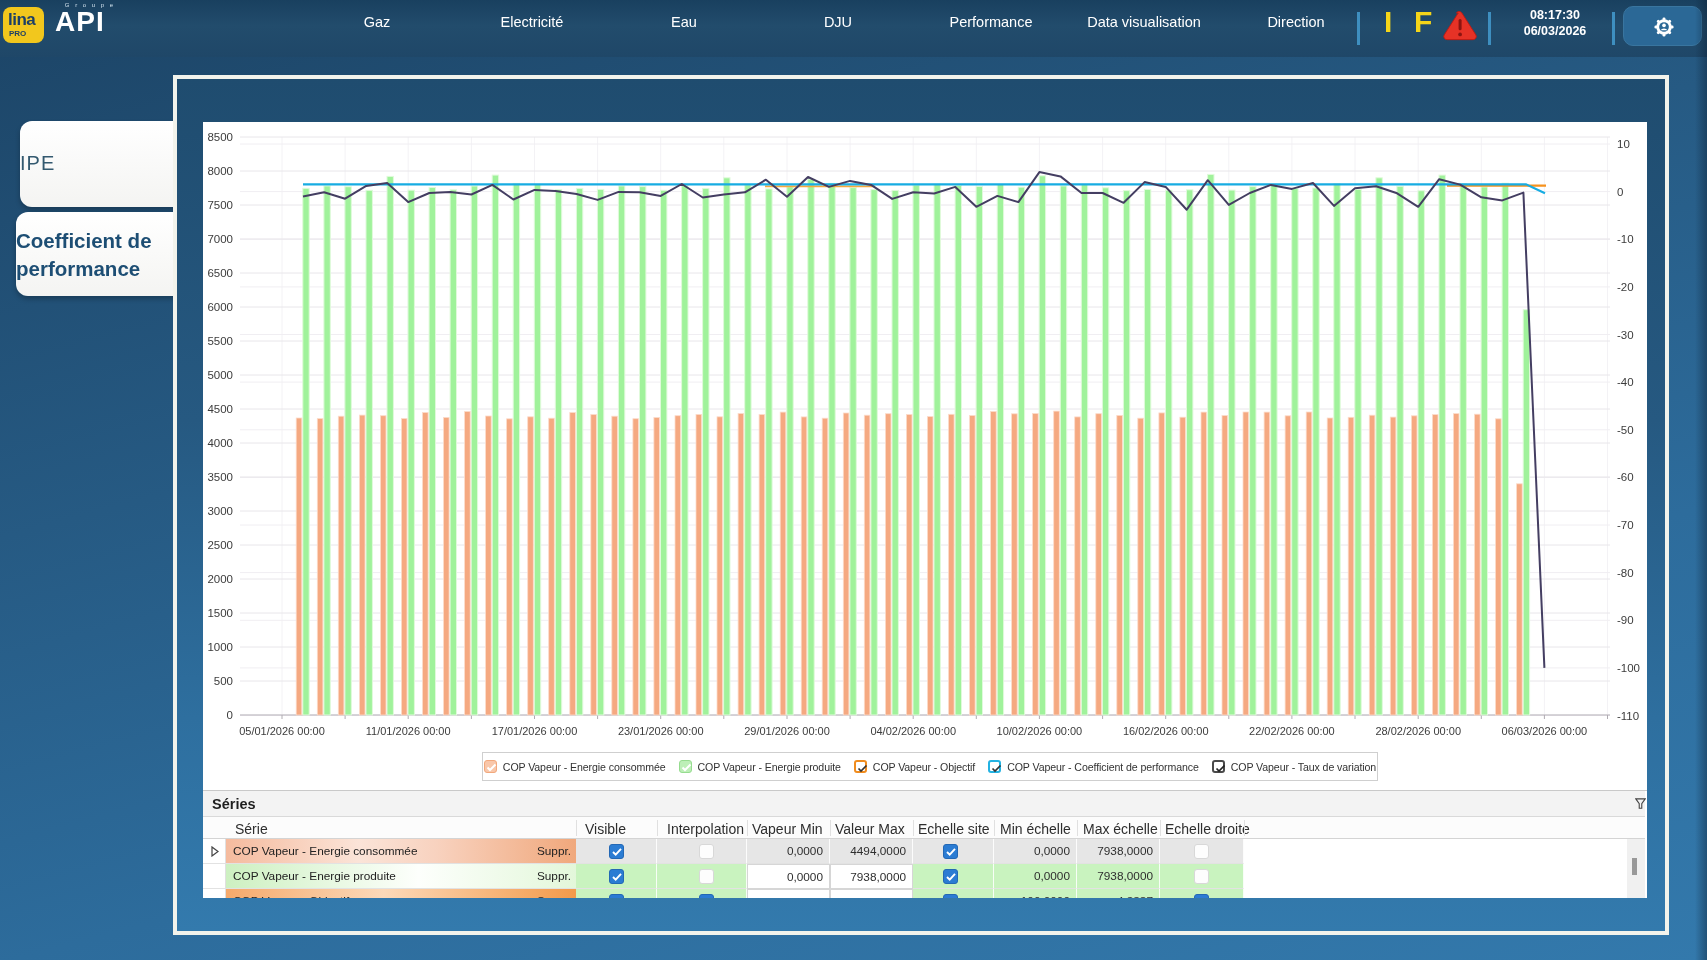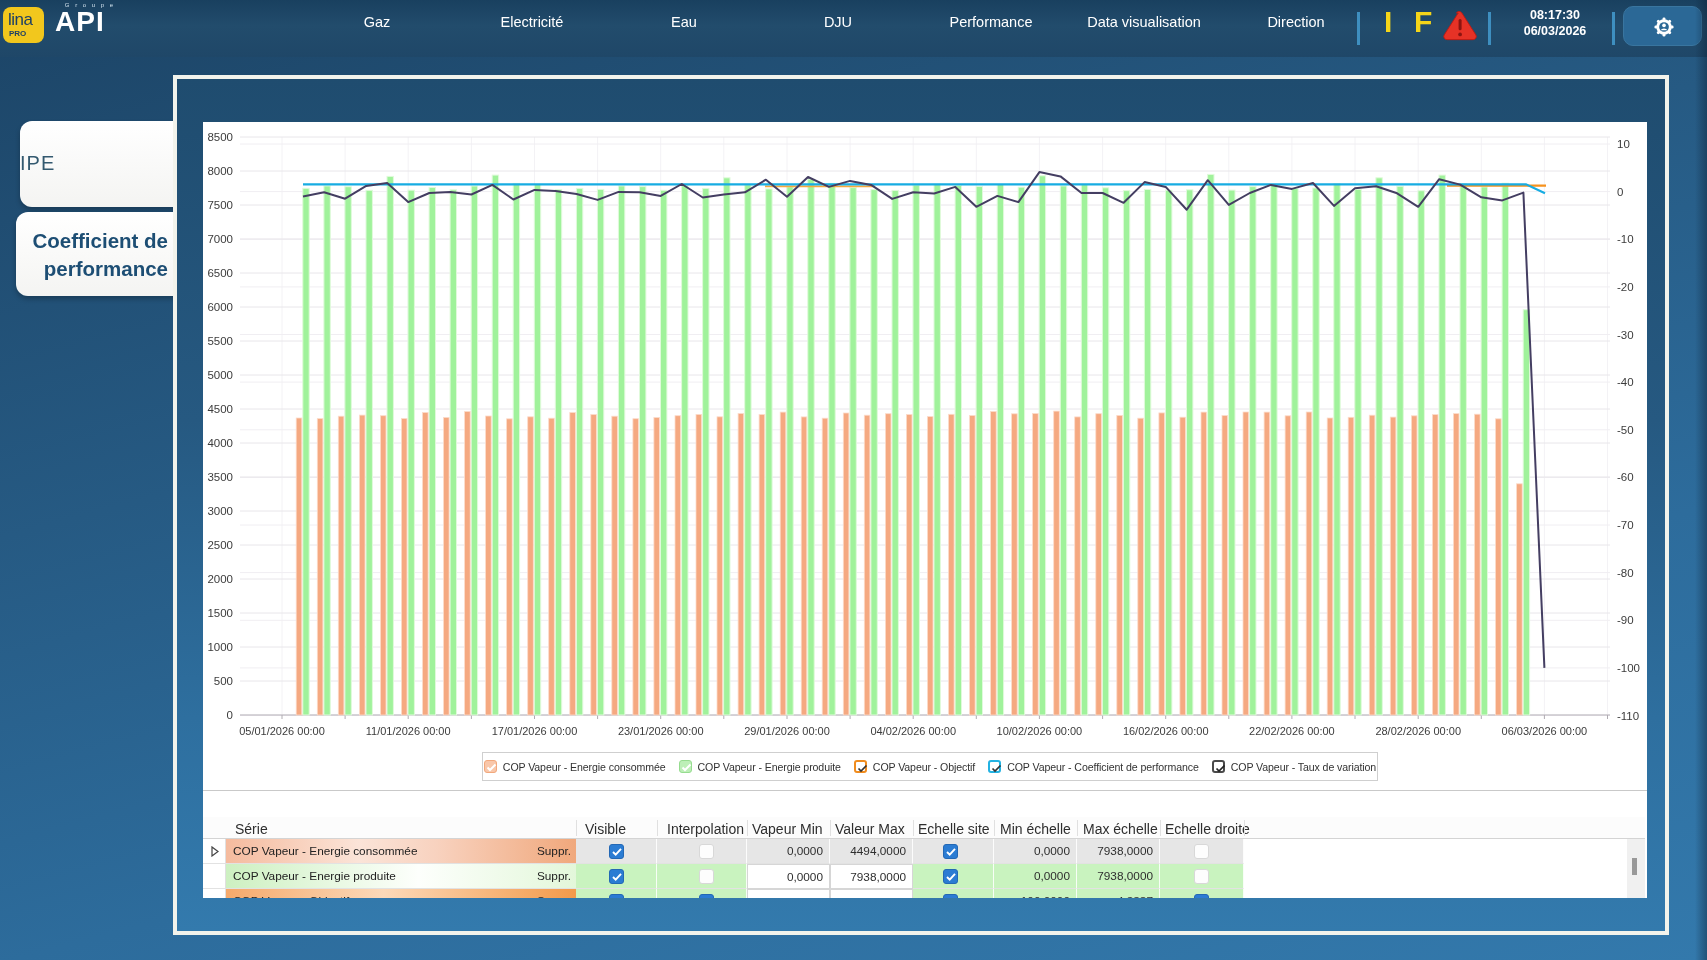--- a/index.html
+++ b/index.html
@@ -2,37 +2,37 @@
 <html><head><meta charset="utf-8">
 <style>
 *{margin:0;padding:0;box-sizing:border-box}
 html,body{width:1707px;height:960px;overflow:hidden}
 body{font-family:"Liberation Sans",sans-serif;position:relative;
  background:linear-gradient(165deg,#1c4466 0%,#265a83 38%,#2d6c9c 68%,#3379ac 100%);}
 .hdr{position:absolute;left:0;top:0;width:1707px;height:57px;
  background:linear-gradient(180deg,#19405f 0%,#224c6c 45%,#1f4768 100%);}
 .logo{position:absolute;left:3px;top:7px;width:41px;height:36px;border-radius:8px;
  background:#f2c71d;color:#1d3f66;}
-.logo .l1{position:absolute;left:5px;top:3px;font-size:17px;font-weight:normal;letter-spacing:-0.5px}
+.logo .l1{position:absolute;left:5px;top:3px;font-size:17px;font-weight:bold;letter-spacing:-0.5px}
 .logo .l2{position:absolute;left:6px;top:22px;font-size:8px;font-weight:bold}
 .api{position:absolute;left:55px;top:2px;width:70px;height:50px;color:#fff}
 .api .grp{position:absolute;left:0;top:0;width:70px;text-align:center;font-size:6px;letter-spacing:2px;color:#cfe0ec}
 .api .big{position:absolute;left:0;top:4px;font-size:28px;font-weight:bold;letter-spacing:1px}
 .title{position:absolute;left:144px;top:1px;width:160px;text-align:center;color:#fff;
  font-size:19.5px;font-weight:bold;line-height:21px}
 .menu{position:absolute;top:14px;color:#fff;font-size:14.5px;transform:translateX(-50%)}
 .vdiv{position:absolute;top:12px;width:3px;height:33px;background:#3e8fc0}
 .ifl{position:absolute;top:5px;color:#f5d519;font-size:30px;font-weight:bold}
 .clock{position:absolute;left:1505px;top:7px;width:100px;text-align:center;color:#fff;font-size:12.5px;font-weight:bold;line-height:16px}
 .gear{position:absolute;left:1623px;top:6px;width:79px;height:40px;border-radius:10px;background:#2b6896;border:1px solid #39759f}
 .tab{position:absolute;background:linear-gradient(180deg,#ffffff,#f4f4f2);box-shadow:0 3px 5px rgba(0,0,0,0.25)}
 .tab1{left:20px;top:121px;width:157px;height:86px;border-radius:12px 0 0 12px;}
 .tab1 span{position:absolute;left:0;top:31px;width:150px;text-align:left;font-size:20px;color:#33596f;letter-spacing:1px}
 .tab2{left:16px;top:212px;width:161px;height:84px;border-radius:12px 0 0 12px;}
-.tab2 div{position:absolute;left:0;top:15px;width:152px;text-align:right;font-size:20.5px;font-weight:bold;color:#1d4e74;line-height:28px}
+.tab2 div{position:absolute;left:0;top:15px;width:152px;text-align:left;font-size:20.5px;font-weight:bold;color:#1d4e74;line-height:28px}
 .panel{position:absolute;left:173px;top:75px;width:1496px;height:860px;border:4px solid #f2f3ec;
  background:linear-gradient(180deg,#1f4c6f 0%,#265981 40%,#2e6f9f 75%,#337aad 100%);}
 .content{position:absolute;left:203px;top:122px;width:1444px;height:776px;background:#fff}
 .legend{position:absolute;left:482px;top:752px;width:896px;height:29px;border:1px solid #cfcfcf;background:#fff;
  display:flex;align-items:center;justify-content:center;gap:13px;font-size:10.6px;color:#333}
 .lg{display:flex;align-items:center;gap:6px;white-space:nowrap;letter-spacing:-0.1px}
 .cb{width:13px;height:13px;border-radius:3px;position:relative;flex:0 0 auto}
 .cb svg{position:absolute;left:1px;top:2px}
 
 .series{position:absolute;left:203px;top:790px;width:1444px;height:108px;background:#fff;overflow:hidden;border-top:1px solid #c9c9c9}
@@ -386,20 +386,26 @@
           <path d="M1.5 4.5 L4 7 L9.5 1.5" fill="none" stroke="#333" stroke-width="1.7"></path>
         </svg>
       </span>COP Vapeur - Coefficient de performance</span>
  <span class="lg"><span class="cb" style="background:#fff;border:2px solid #4a4a4a">
         <svg width="11" height="9" viewBox="0 0 11 9">
           <path d="M1.5 4.5 L4 7 L9.5 1.5" fill="none" stroke="#222" stroke-width="1.7"></path>
         </svg>
       </span>COP Vapeur - Taux de variation</span>
 </div>
 <div class="series">
+ <div class="stitle">
+      <b>Séries</b>
+  <svg style="position:absolute;left:1432px;top:7px" width="11" height="12" viewBox="0 0 13 14">
+        <path d="M1 1 L12 1 L8 6.5 L8 12 L5 12 L5 6.5 Z" fill="none" stroke="#444" stroke-width="1.3"></path>
+      </svg>
+ </div>
  <div class="shead">
   <span style="left:32px">Série</span>
   <span style="left:382px">Visible</span>
   <span style="left:464px">Interpolation</span>
   <span style="left:549px">Vapeur Min</span>
   <span style="left:632px">Valeur Max</span>
   <span style="left:715px">Echelle site</span>
   <span style="left:797px">Min échelle</span>
   <span style="left:880px">Max échelle</span>
   <span style="left:962px">Echelle droite</span>

